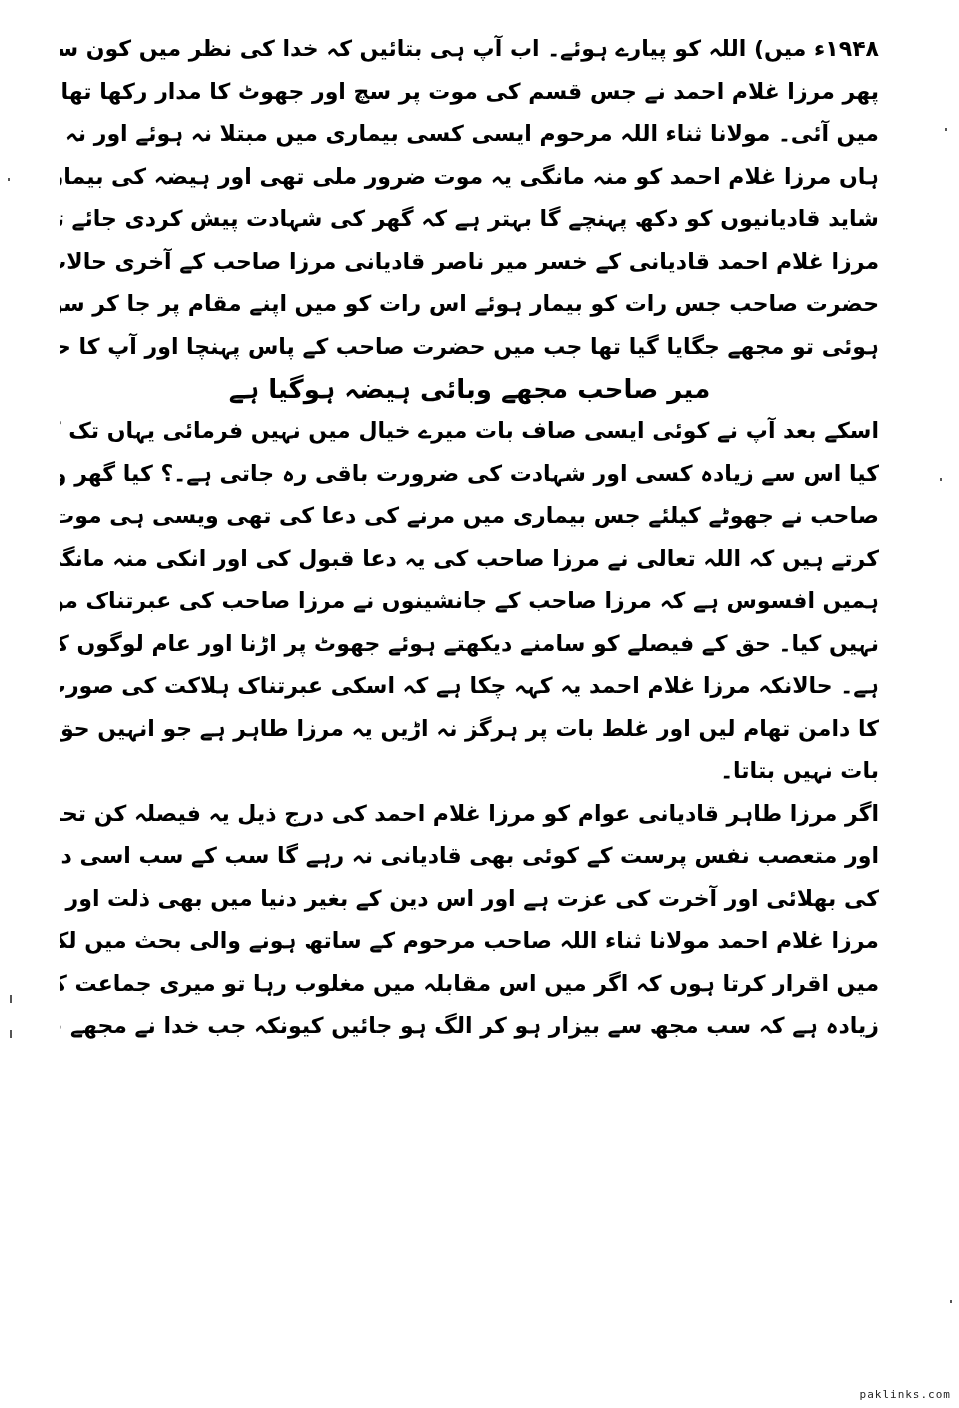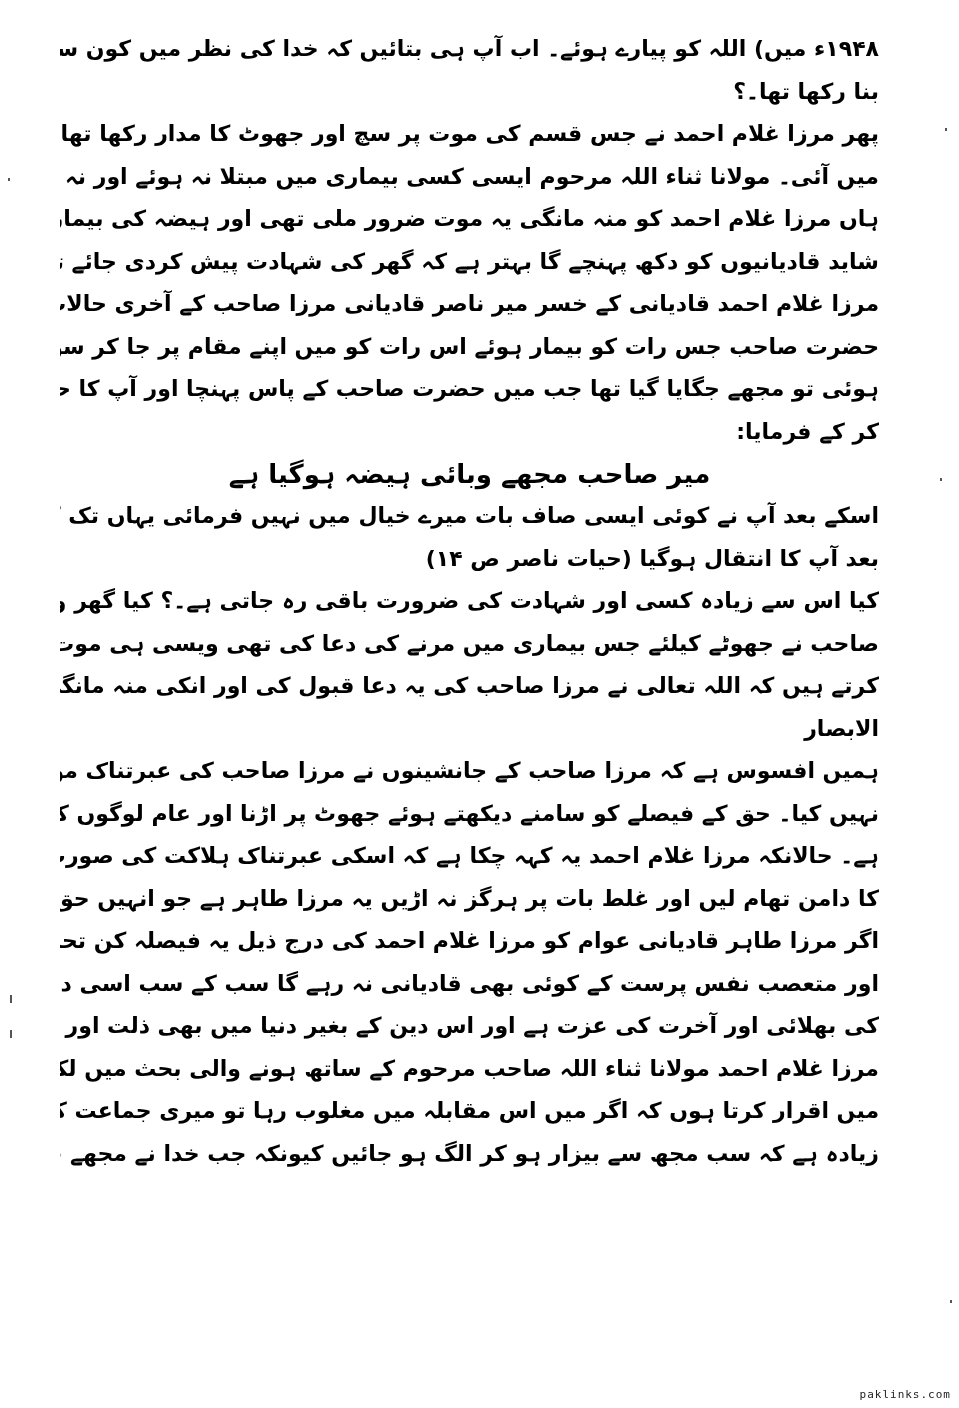--- a/index.html
+++ b/index.html
@@ -81,59 +81,56 @@
   </style>
 </head>
 <body>
 
 <div class="page">
 
   <div class="text-block">
 
     <div class="para">
       <span class="line">۱۹۴۸ء میں) اللہ کو پیارے ہوئے۔ اب آپ ہی بتائیں کہ خدا کی نظر میں کون سچا تھا اور کس نے جھوٹا کاروبار</span>
-      <span class="line last">بنا رکھا تھا۔؟</span>
     </div>
 
     <div class="para">
       <span class="line">پھر مرزا غلام احمد نے جس قسم کی موت پر سچ اور جھوٹ کا مدار رکھا تھا۔ وہ بھی دیکھیں کہ ایسی موت کس کے حصے</span>
       <span class="line">میں آئی۔ مولانا ثناء اللہ مرحوم ایسی کسی بیماری میں مبتلا نہ ہوئے اور نہ آپ نے ایسی بیماری میں وفات پائی۔</span>
       <span class="line">ہاں مرزا غلام احمد کو منہ مانگی یہ موت ضرور ملی تھی اور ہیضہ کی بیماری میں اسکی موت واقع ہوئی تھی۔ ہم کہیں گے تو</span>
       <span class="line">شاید قادیانیوں کو دکھ پہنچے گا بہتر ہے کہ گھر کی شہادت پیش کردی جائے تاکہ اعتراض وانکار کی ضرورت نہ</span>
     </div>
 
     <div class="para">
       <span class="line last">مرزا غلام احمد قادیانی کے خسر میر ناصر قادیانی مرزا صاحب کے آخری حالات میں لکھتے ہیں:</span>
     </div>
 
     <div class="para">
       <span class="line">حضرت صاحب جس رات کو بیمار ہوئے اس رات کو میں اپنے مقام پر جا کر سو چکا تھا جب آپ کو بہت تکلیف</span>
       <span class="line">ہوئی تو مجھے جگایا گیا تھا جب میں حضرت صاحب کے پاس پہنچا اور آپ کا حال دیکھا تو آپ نے مجھے مخاطب</span>
-      <span class="line last">کر کے فرمایا:</span>
     </div>
 
     <div class="line heading">میر صاحب مجھے وبائی ہیضہ ہوگیا ہے</div>
 
     <div class="para">
       <span class="line">اسکے بعد آپ نے کوئی ایسی صاف بات میرے خیال میں نہیں فرمائی یہاں تک کہ دوسرے روز دس بجے کے</span>
-      <span class="line last">بعد آپ کا انتقال ہوگیا (حیات ناصر ص ۱۴)</span>
     </div>
 
     <div class="para">
       <span class="line">کیا اس سے زیادہ کسی اور شہادت کی ضرورت باقی رہ جاتی ہے۔؟ کیا گھر والوں کی یہ شہادت کافی نہیں کہ مرزا</span>
       <span class="line">صاحب نے جھوٹے کیلئے جس بیماری میں مرنے کی دعا کی تھی ویسی ہی موت مرزا صاحب کو ملی۔ اور ہم یہ تسلیم</span>
       <span class="line">کرتے ہیں کہ اللہ تعالی نے مرزا صاحب کی یہ دعا قبول کی اور انکی منہ مانگی مراد انہیں دے دی۔ فاعتبروا یا اولی</span>
-      <span class="line last">الابصار</span>
     </div>
 
     <div class="para">
       <span class="line">ہمیں افسوس ہے کہ مرزا صاحب کے جانشینوں نے مرزا صاحب کی عبرتناک موت سے کچھ بھی سبق حاصل</span>
       <span class="line">نہیں کیا۔ حق کے فیصلے کو سامنے دیکھتے ہوئے جھوٹ پر اڑنا اور عام لوگوں کو گمراہ کرنا بڑی بدبختی کی بات</span>
       <span class="line">ہے۔ حالانکہ مرزا غلام احمد یہ کہہ چکا ہے کہ اسکی عبرتناک ہلاکت کی صورت میں قادیانیوں کو چاہیئے کہ وہ سچائی</span>
       <span class="line">کا دامن تھام لیں اور غلط بات پر ہرگز نہ اڑیں یہ مرزا طاہر ہے جو انہیں حق کے قریب نہیں آنے دیتا۔ اور سچی</span>
+      <span class="line last">بات نہیں بتاتا۔</span>
     </div>
 
     <div class="para">
       <span class="line">اگر مرزا طاہر قادیانی عوام کو مرزا غلام احمد کی درج ذیل یہ فیصلہ کن تحریر بتا دے تو ہمیں امید ہے کہ سوائے ضدی</span>
       <span class="line">اور متعصب نفس پرست کے کوئی بھی قادیانی نہ رہے گا سب کے سب اسی دین کو قبول کرلیں گے جس میں دنیا</span>
       <span class="line last">کی بھلائی اور آخرت کی عزت ہے اور اس دین کے بغیر دنیا میں بھی ذلت اور آخرت میں بھی رسوائی ہے۔</span>
     </div>
 
     <div class="para">
       <span class="line last">مرزا غلام احمد مولانا ثناء اللہ صاحب مرحوم کے ساتھ ہونے والی بحث میں لکھتا ہے:</span>

